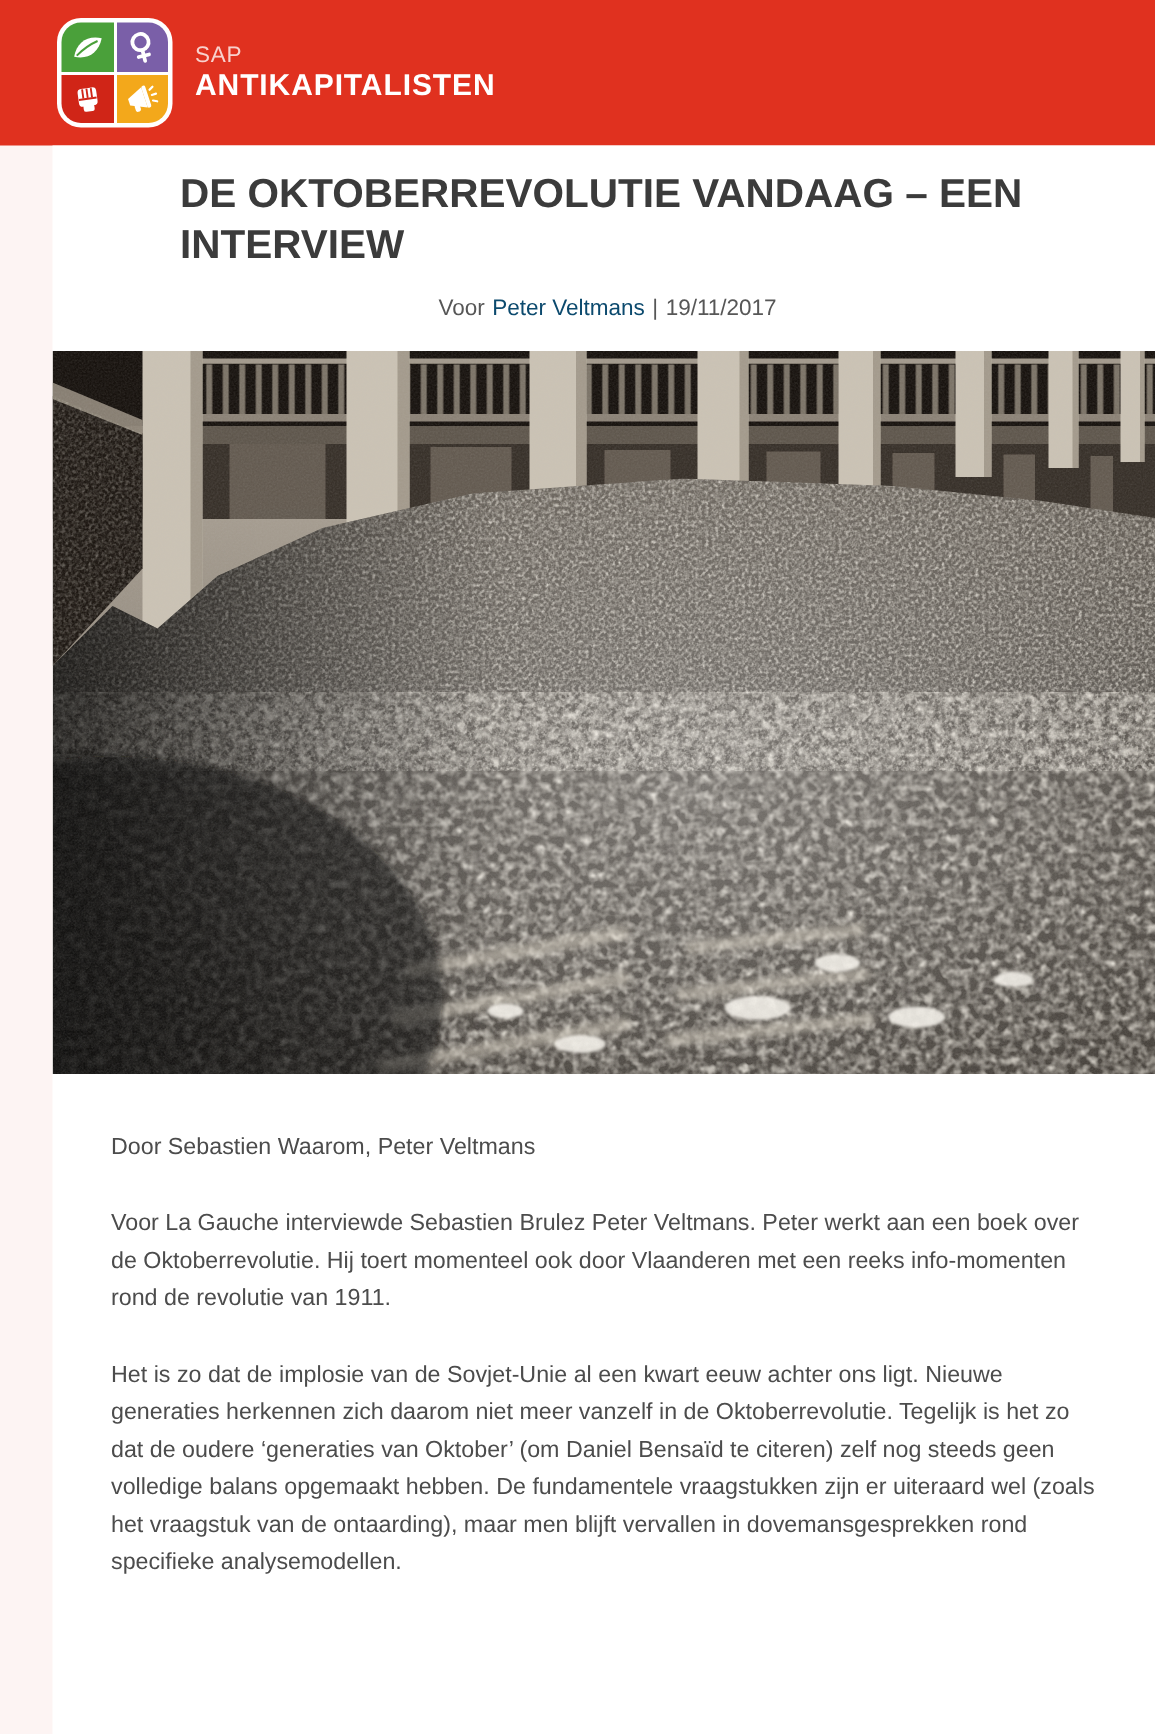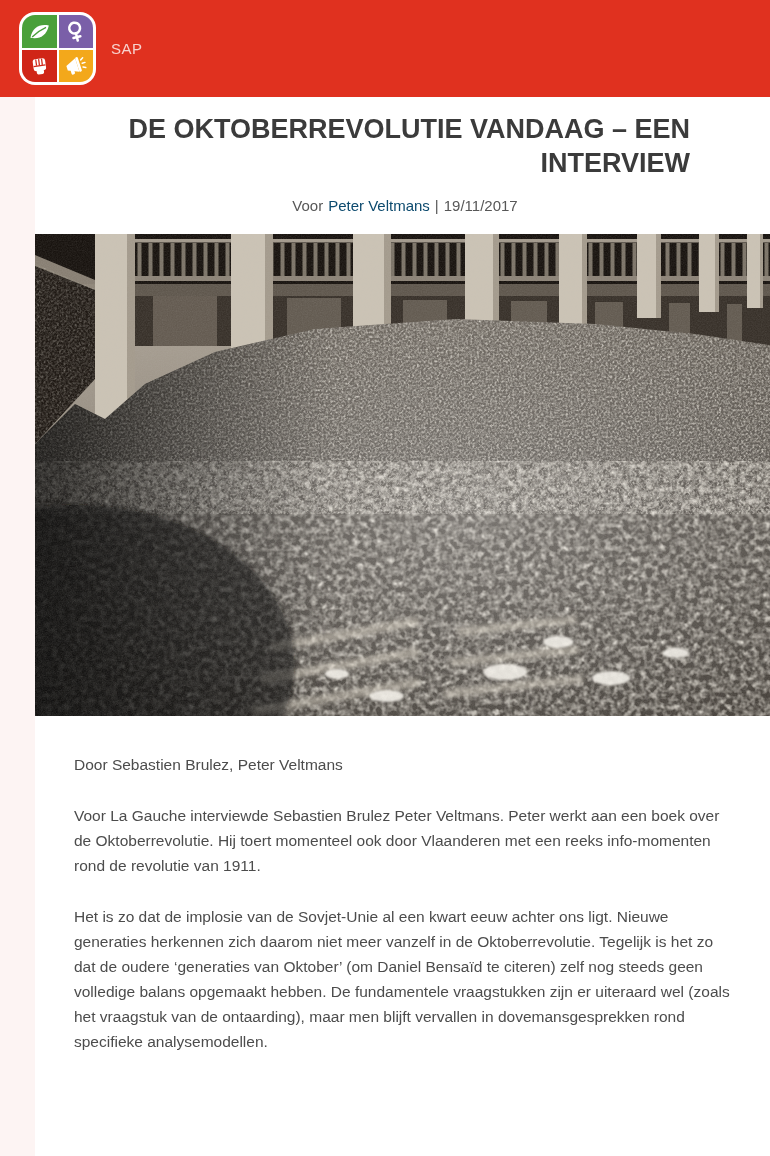--- a/index.html
+++ b/index.html
@@ -6,21 +6,21 @@
   body {
     width: 770px; height: 1156px; overflow: hidden;
     background: #fdf4f3;
     font-family: "Liberation Sans", "DejaVu Sans", sans-serif;
   }
 
   
   .site-header {
     height: 97px; background: #e0311f;
     display: flex; align-items: center;
-    padding-left: 19px; box-sizing: border-box;
+    padding-left: 38px; box-sizing: border-box;
   }
   .logo-link { display: flex; align-items: center; gap: 15px; cursor: pointer; }
   .logo-badge {
     width: 77px; height: 73px; background: #ffffff;
     border-radius: 16px; padding: 3px; box-sizing: border-box;
     display: grid; grid-template-columns: 1fr 1fr; grid-template-rows: 1fr 1fr; gap: 2px;
   }
   .quad { display: flex; align-items: center; justify-content: center; }
   .quad svg { width: 25px; height: 25px; }
   .quad.q-leaf      { background: #4aa03a; border-top-left-radius: 13px; }
@@ -31,21 +31,21 @@
   .logo-text .small { color: rgba(255,255,255,0.78); font-size: 15px; letter-spacing: 0.5px; }
   .logo-text .big   { color: #ffffff; font-size: 20px; font-weight: bold; letter-spacing: 0.6px; }
 
   
   .content {
     margin-left: 35px; width: 740px; min-height: 1059px;
     background: #ffffff;
   }
   .article-header { padding-top: 15px; }
   h1.title {
-    margin: 0 auto; max-width: 570px; text-align: right;
+    margin: 0 auto; max-width: 570px; text-align: left;
     font-size: 27px; line-height: 34px; font-weight: bold;
     color: #3b3b3b;
   }
   .byline {
     margin-top: 17px;
     display: flex; justify-content: center; gap: 5px;
     font-size: 15px; color: #575757;
   }
   .byline .author { color: #0c4a6e; }
 
@@ -104,20 +104,21 @@
           <path d="M3.5 9.8 L13.8 5.2 L13.8 18.8 L3.5 14.2 Z" fill="#ffffff"></path>
           <rect x="13.8" y="4.6" width="2.6" height="14.6" rx="1.2" fill="#ffffff"></rect>
           <rect x="6" y="14.6" width="3.4" height="5" rx="1.3" fill="#ffffff"></rect>
           <path d="M18.4 8.4 L20.8 7.1 M18.8 12 L21.6 12 M18.4 15.6 L20.8 16.9" stroke="#ffffff" stroke-width="1.4" fill="none" stroke-linecap="round"></path>
         </g>
           </svg>
       </div>
     </div>
     <div class="logo-text">
       <span class="small">SAP</span>
+      <span class="big">ANTIKAPITALISTEN</span>
     </div>
   </div>
 </header>
 
 <main class="content">
   <div class="article-header">
     <h1 class="title">DE OKTOBERREVOLUTIE VANDAAG – EEN INTERVIEW</h1>
     <div class="byline">
       <span>Voor</span>
       <span class="author">Peter Veltmans</span>
@@ -267,18 +268,18 @@
           <ellipse cx="302" cy="440" rx="12" ry="5"></ellipse>
         </g>
         <ellipse cx="40" cy="430" rx="220" ry="160" fill="#0d0a08" opacity="0.55" filter="url(#fBlur2)"></ellipse>
       </g>
 
       <rect width="740" height="482" filter="url(#fGrain)" opacity="0.22"></rect>
     </svg>
   </figure>
 
   <div class="article-body">
-    <p>Door Sebastien Brulez, Peter Veltmans</p>
+    <p>Door Sebastien Waarom, Peter Veltmans</p>
     <p>Voor La Gauche interviewde Sebastien Brulez Peter Veltmans. Peter werkt aan een boek over de Oktoberrevolutie. Hij toert momenteel ook door Vlaanderen met een reeks info-momenten rond de revolutie van 1911.</p>
     <p>Het is zo dat de implosie van de Sovjet-Unie al een kwart eeuw achter ons ligt. Nieuwe generaties herkennen zich daarom niet meer vanzelf in de Oktoberrevolutie. Tegelijk is het zo dat de oudere ‘generaties van Oktober’ (om Daniel Bensaïd te citeren) zelf nog steeds geen volledige balans opgemaakt hebben. De fundamentele vraagstukken zijn er uiteraard wel (zoals het vraagstuk van de ontaarding), maar men blijft vervallen in dovemansgesprekken rond specifieke analysemodellen.</p>
 
   </div>
 </main>
 
 </body></html>

